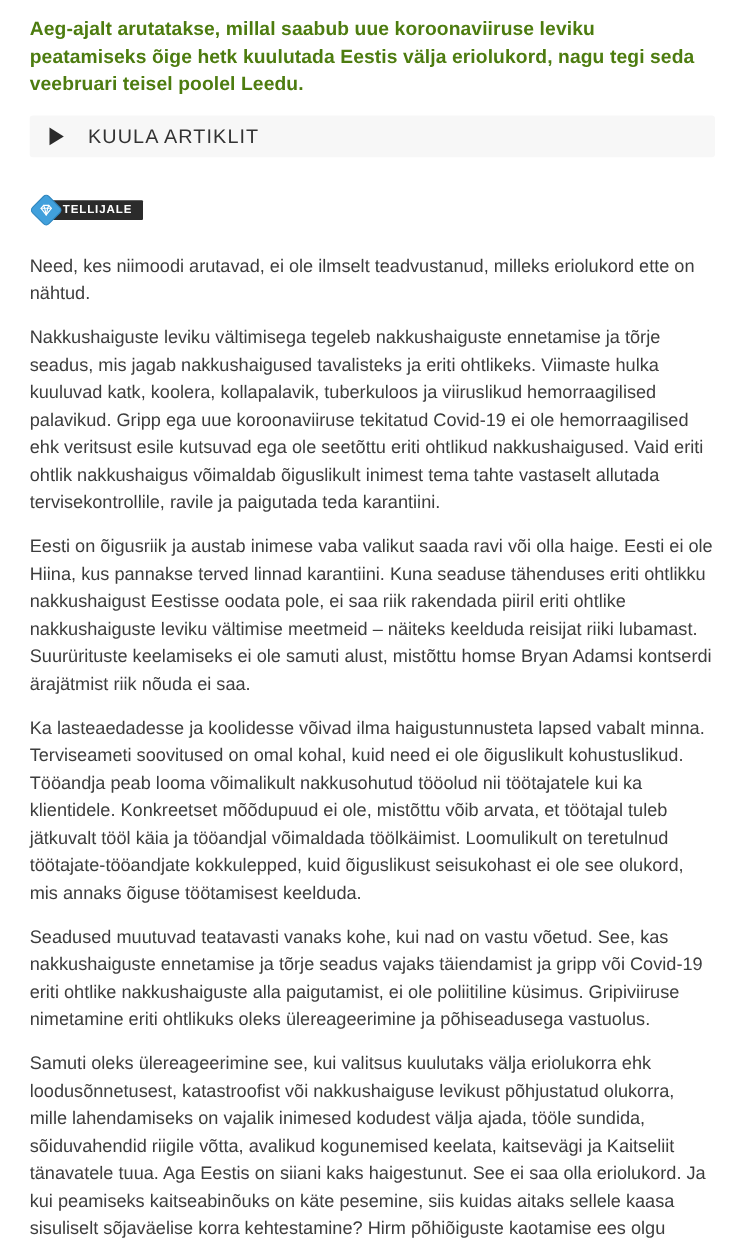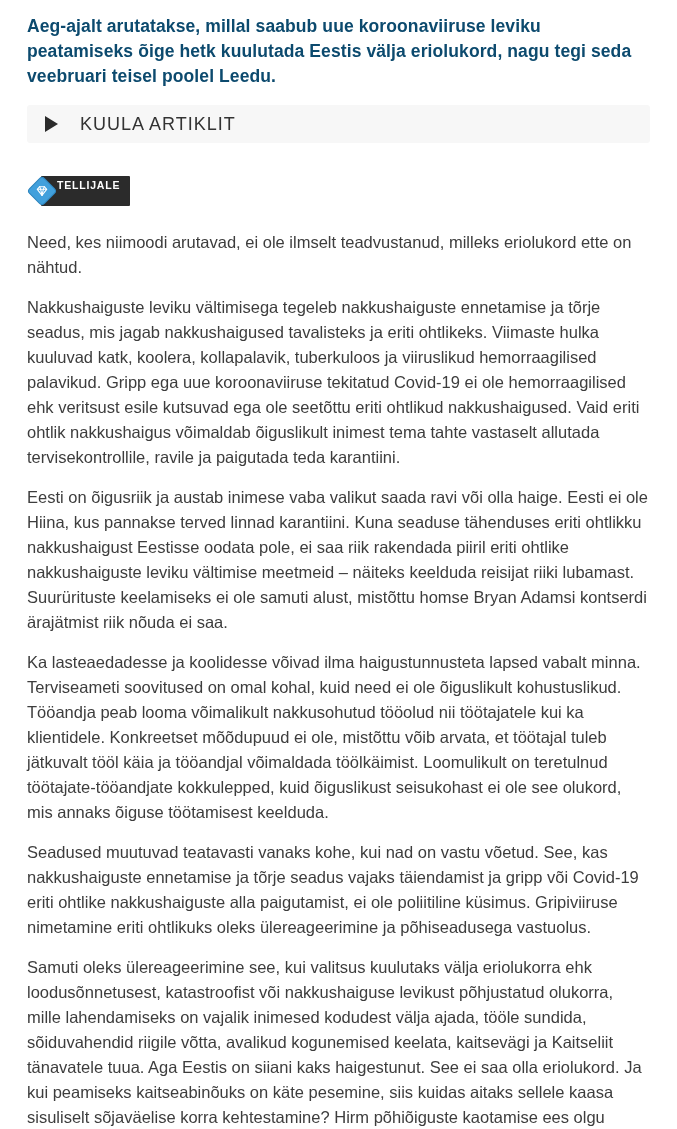--- a/index.html
+++ b/index.html
@@ -10,21 +10,21 @@
     font-family: "Liberation Sans", "DejaVu Sans", sans-serif;
     color: #3d3d3d;
   }
   .article {
     padding: 14px 27px 40px 27px;
   }
   .lead {
     font-size: 17.5px;
     font-weight: bold;
     line-height: 25px;
-    color: #0c4a6e;
+    color: #4d7c0f;
     letter-spacing: 0.1px;
     margin-bottom: 16px;
   }
   .listen-bar {
     width: 100%;
     height: 38px;
     background: #f7f7f7;
     border-radius: 3px;
     display: flex;
     align-items: center;
@@ -72,21 +72,21 @@
     transform: rotate(-45deg);
     display: block;
   }
   .badge-label {
     background: #2b2b2b;
     color: #ffffff;
     font-size: 10.5px;
     font-weight: bold;
     letter-spacing: 0.8px;
     text-transform: uppercase;
-    padding: 3px 10px 15px 16px;
+    padding: 3px 10px 3px 16px;
     margin-left: -12px;
     position: relative;
     z-index: 1;
     border-radius: 1px;
   }
   .body-paragraphs p {
     font-size: 16.5px;
     line-height: 25px;
     color: #3d3d3d;
     margin-bottom: 15px;

